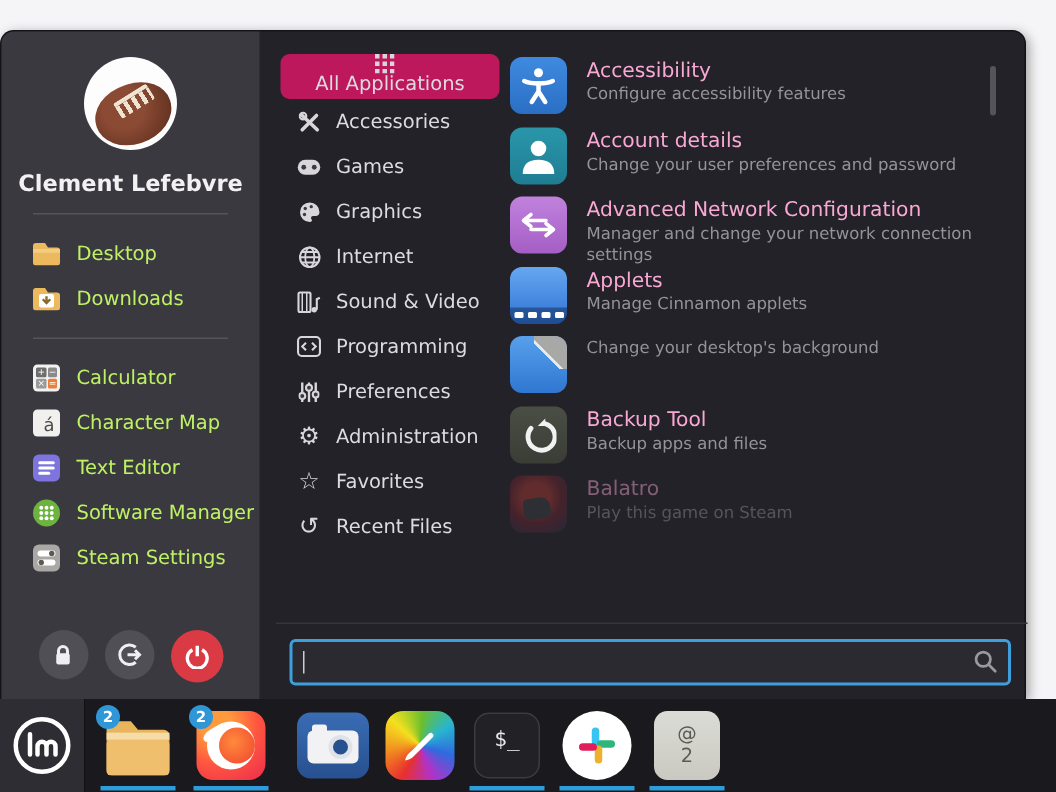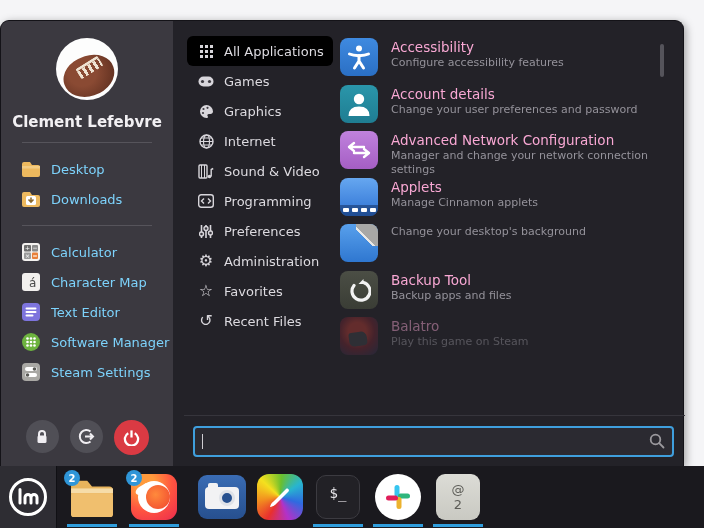--- a/index.html
+++ b/index.html
@@ -17,31 +17,31 @@
   .avatar-wrap { width:62px; height:62px; border-radius:50%; margin:17px auto 0;
                  background:#fdfdfd; overflow:hidden; position:relative; }
   .football { position:absolute; left:7px; top:18px; width:52px; height:40px;
               background:radial-gradient(circle at 40% 35%, #8a4a33 0 35%, #6d3826 70%, #55291c 100%);
               border-radius:50% 46% 52% 48%; transform:rotate(-18deg); }
   .laces { position:absolute; left:16px; top:6px; width:26px; height:12px;
            background:repeating-linear-gradient(90deg,#efe3d2 0 3px, transparent 3px 6px);
            border-top:3px solid #efe3d2; transform:rotate(-14deg); border-radius:2px; }
   .username { text-align:center; color:#f2f0f3; font-size:15px; font-weight:bold; margin-top:13px; }
   .side-sep { height:1px; background:rgba(255,255,255,.14); margin:11px 21px; }
-  .side-row { display:flex; align-items:center; height:30px; padding-left:19px; color:#7dd3fc; font-size:13px; cursor:default; }
+  .side-row { display:flex; align-items:center; height:30px; padding-left:19px; color:#bef264; font-size:13px; cursor:default; }
   .side-row .sicon { width:22px; height:22px; margin-right:9px; display:flex; align-items:center; justify-content:center; flex:none; }
   .session { position:absolute; left:0; bottom:11px; width:100%; display:flex; justify-content:center; gap:11px; }
   .round-btn { width:33px; height:33px; border-radius:50%; background:#504f56; display:flex; align-items:center; justify-content:center; }
   .round-btn.power { background:#da3a43; width:35px; height:35px; }
 
   
   .categories { position:absolute; left:186px; top:15px; width:146px; }
   .cat-row { display:flex; align-items:center; height:30px; padding:0 9px; border-radius:6px;
              color:#dddbe0; font-size:13px; }
-  .cat-row.selected { background:#000000; }
+  .cat-row.selected { background:#be185d;flex-direction:column; }
   .cat-row .cicon { width:20px; margin-right:8px; display:flex; align-items:center; justify-content:center;
                     color:#d8d6db; font-size:16px; line-height:1; }
 
   
   .apps { position:absolute; left:339px; top:17px; width:330px; }
   .app-row { display:flex; align-items:flex-start; gap:13px; height:46.5px; }
   .app-row.faded { opacity:.45; }
   .app-icon { width:38px; height:38px; border-radius:8px; flex:none; position:relative; overflow:hidden;
               display:flex; align-items:center; justify-content:center; }
   .app-texts { padding-top:1px; }
@@ -247,20 +247,30 @@
                 <rect x="0" y="10" width="3" height="3"></rect>
                 <rect x="5" y="10" width="3" height="3"></rect>
                 <rect x="10" y="10" width="3" height="3"></rect>
               </g>
             </svg>
           </span>
         <span>All Applications</span>
       </div>
       <div class="cat-row">
         <span class="cicon">
+            <svg width="15" height="15" viewBox="0 0 15 15">
+              <path d="M2.5 12.5 L12 3" stroke="#d8d6db" stroke-width="2.4" stroke-linecap="round"></path>
+              <path d="M2.5 3 L12.5 12.5" stroke="#d8d6db" stroke-width="2.4" stroke-linecap="round"></path>
+              <circle cx="3" cy="3.4" r="2.2" fill="none" stroke="#d8d6db" stroke-width="1.4"></circle>
+            </svg>
+          </span>
+        <span>Accessories</span>
+      </div>
+      <div class="cat-row">
+        <span class="cicon">
             <svg width="16" height="11" viewBox="0 0 16 11">
               <rect x="0.5" y="0.5" width="15" height="10" rx="5" fill="#d8d6db"></rect>
               <circle cx="4.5" cy="5.5" r="1.6" fill="#3b3940"></circle>
               <circle cx="11.5" cy="5.5" r="1.6" fill="#3b3940"></circle>
             </svg>
           </span>
         <span>Games</span>
       </div>
       <div class="cat-row">
         <span class="cicon">

